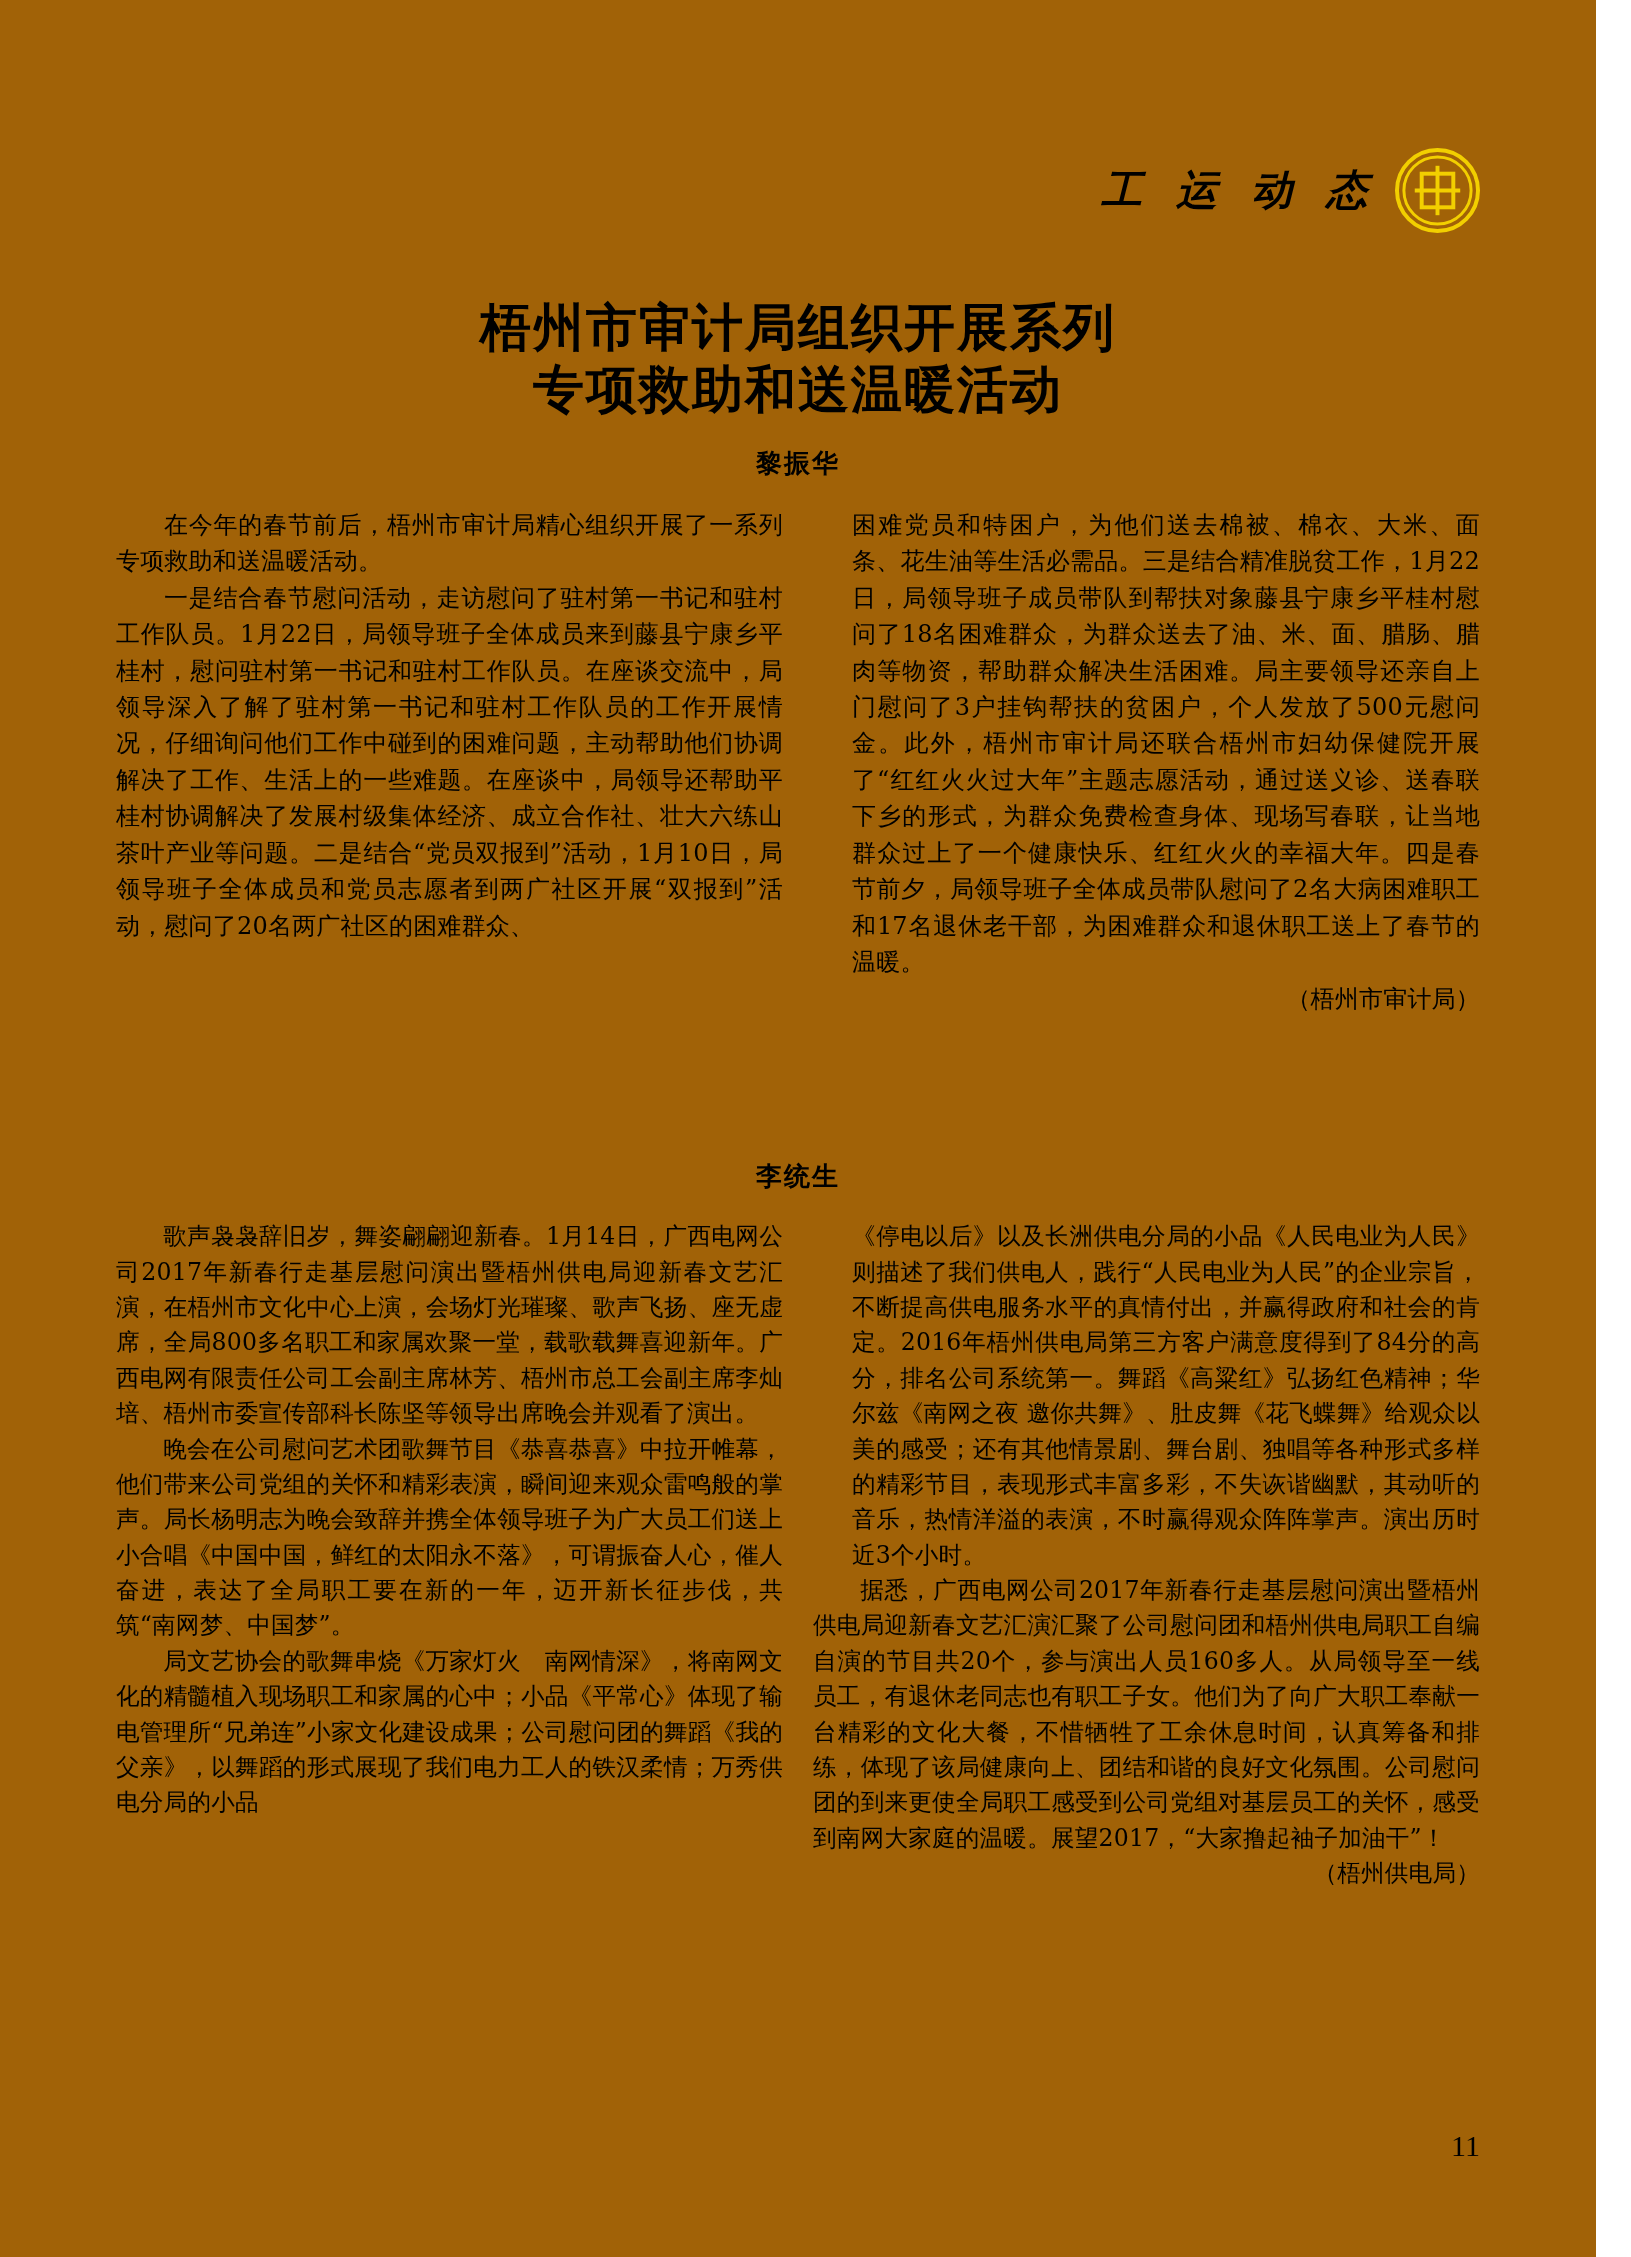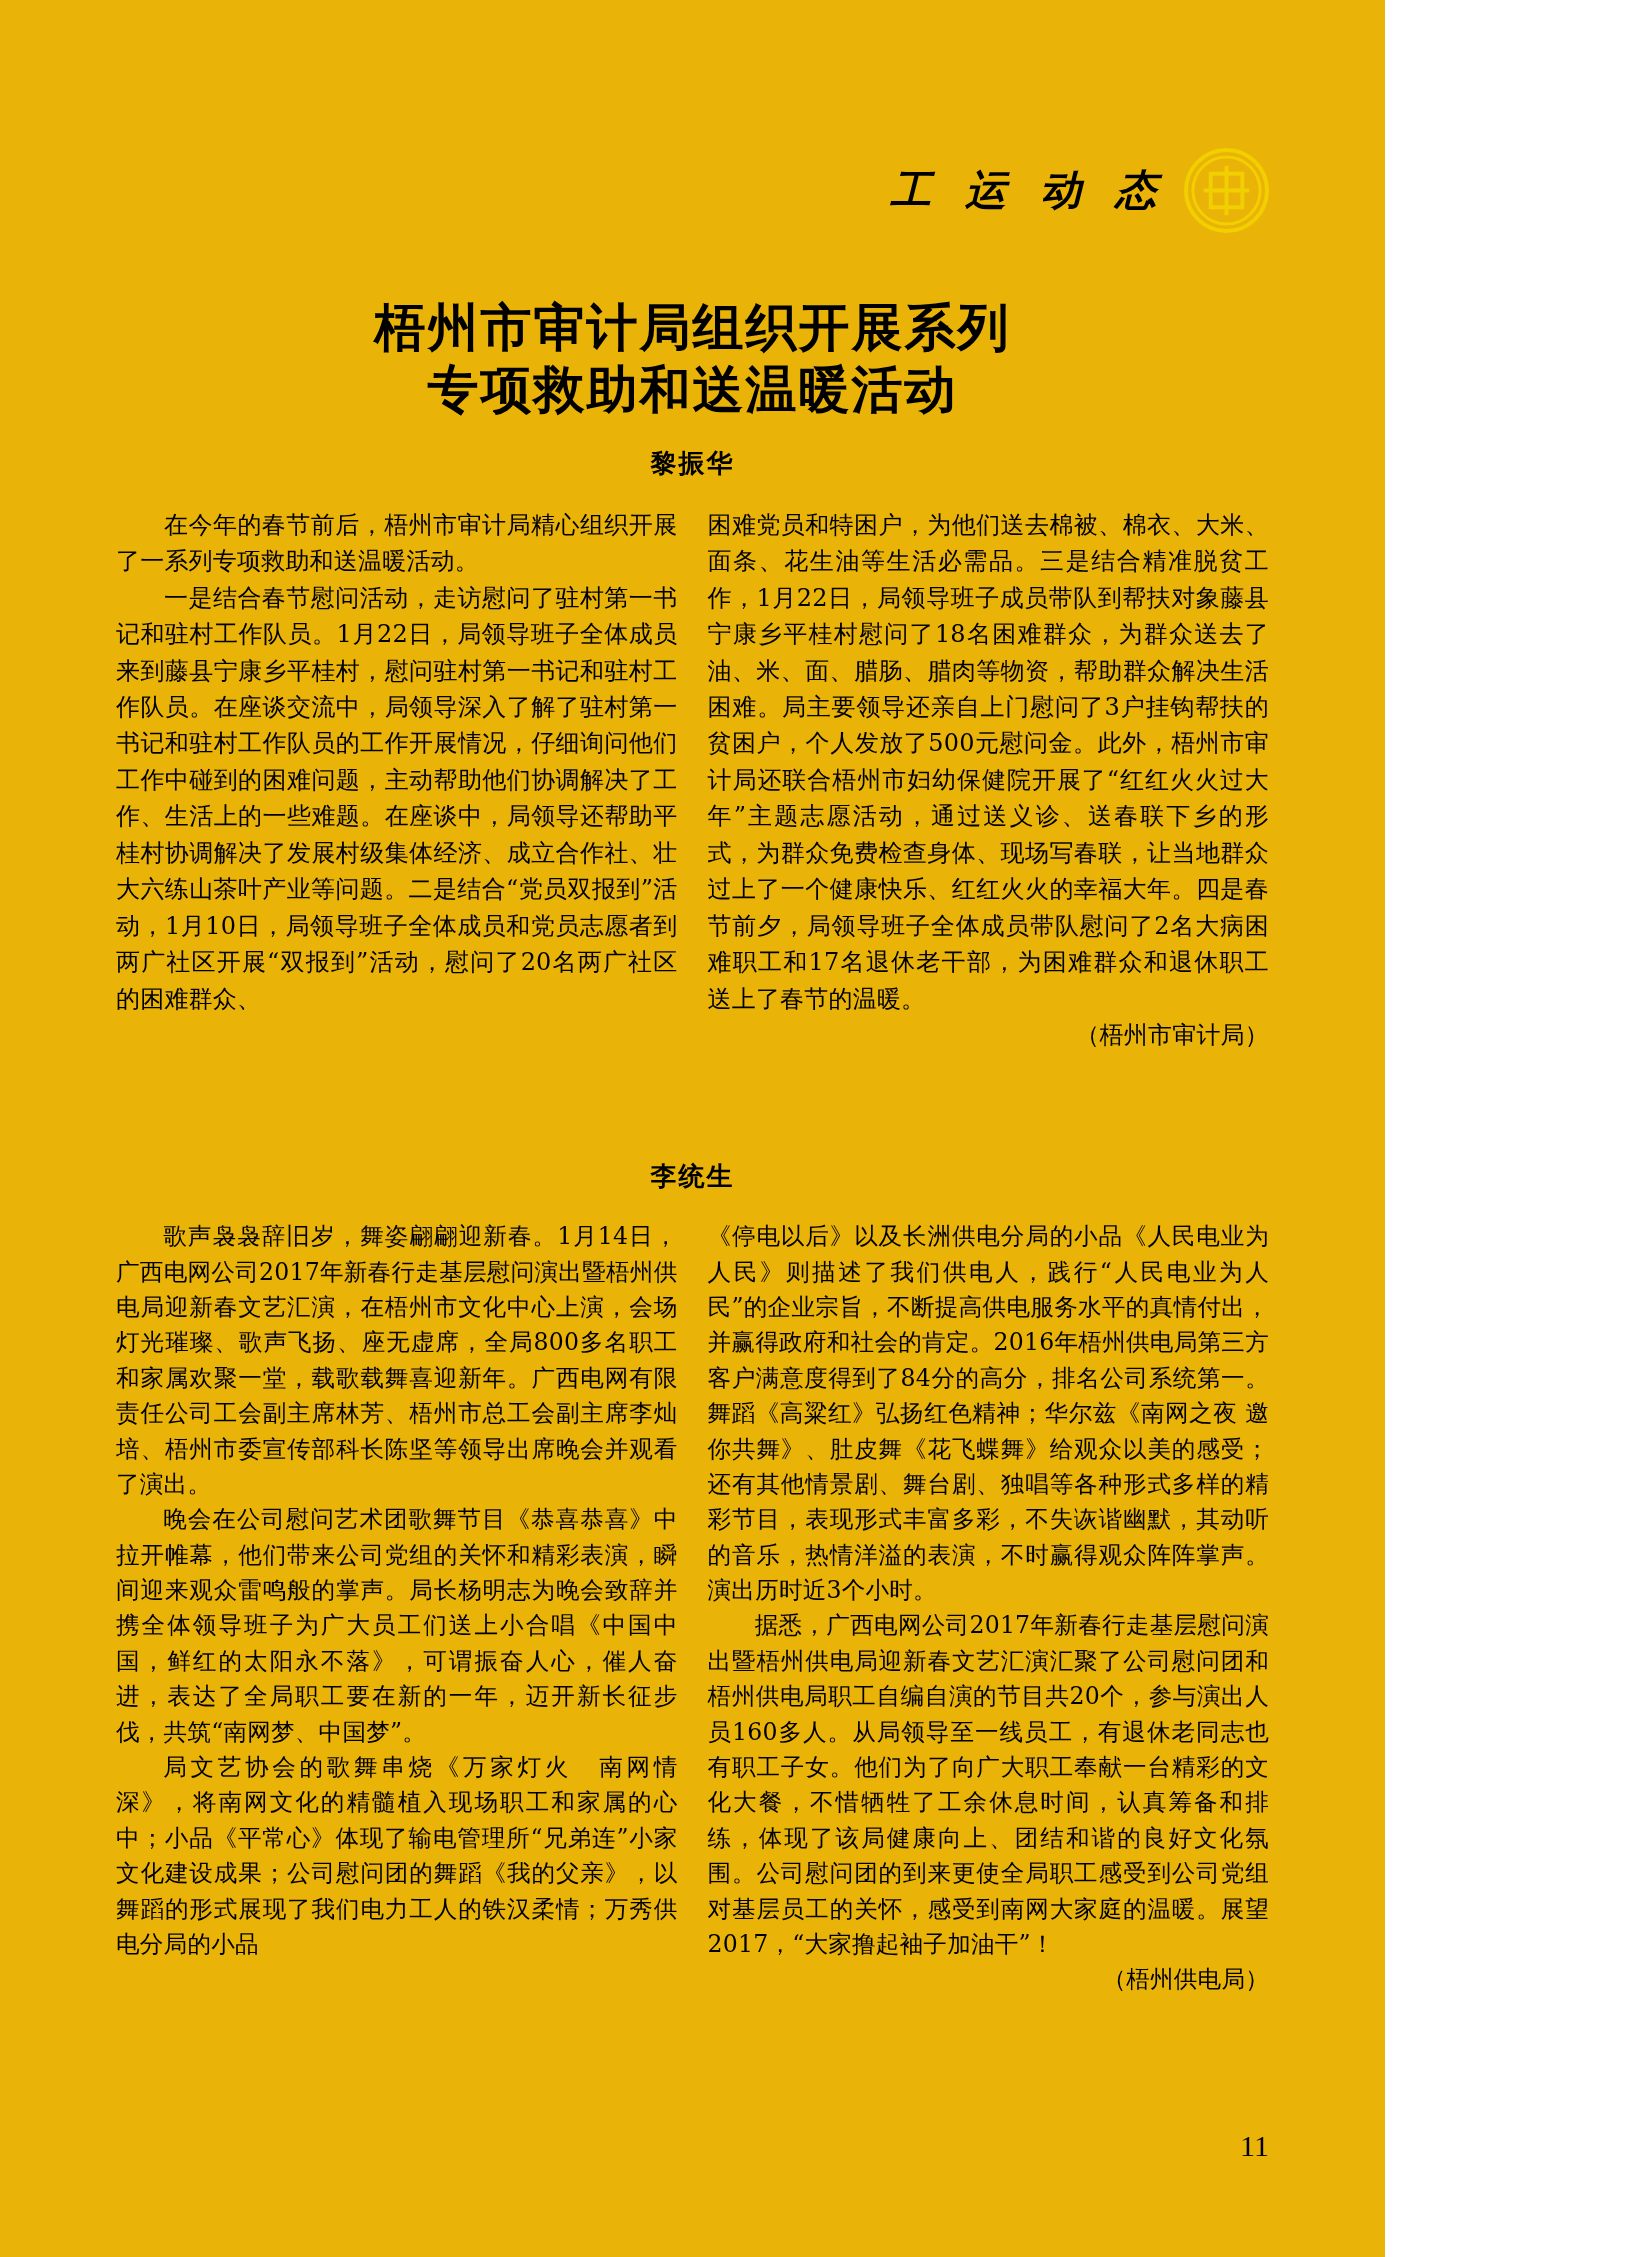--- a/index.html
+++ b/index.html
@@ -2,23 +2,23 @@
 <html><head>
 <meta charset="utf-8">
 <style>
   html, body {
     margin: 0;
     padding: 0;
     background: #ffffff;
   }
   .page {
     position: relative;
-    width: 1385px;
+    width: 1596px;
     height: 2258px;
-    background: #eab308;
+    background: #a16207;
     font-family: "Liberation Serif", "DejaVu Serif", serif;
     color: #000000;
     box-sizing: border-box;
     overflow: hidden;
     text-decoration: underline;
   }
 
   
   .masthead {
     position: absolute;
@@ -82,21 +82,21 @@
     line-height: 1.52;
     text-align: justify;
     text-justify: inter-ideograph;
     font-family: "DejaVu Serif", "Liberation Serif", serif;
     letter-spacing: 0.2px;
   }
   .col p {
     margin: 0;
     text-indent: 2em;
   }
-  .col p.noindent { text-indent: 0; }
+  .col p.noindent { text-indent: 0; margin-left: 39px; }
   .sig {
     text-align: right;
     margin: 0;
     text-indent: 0;
   }
 
   
   .art2 { top: 1133px; }
 
   .title-cn2 {

